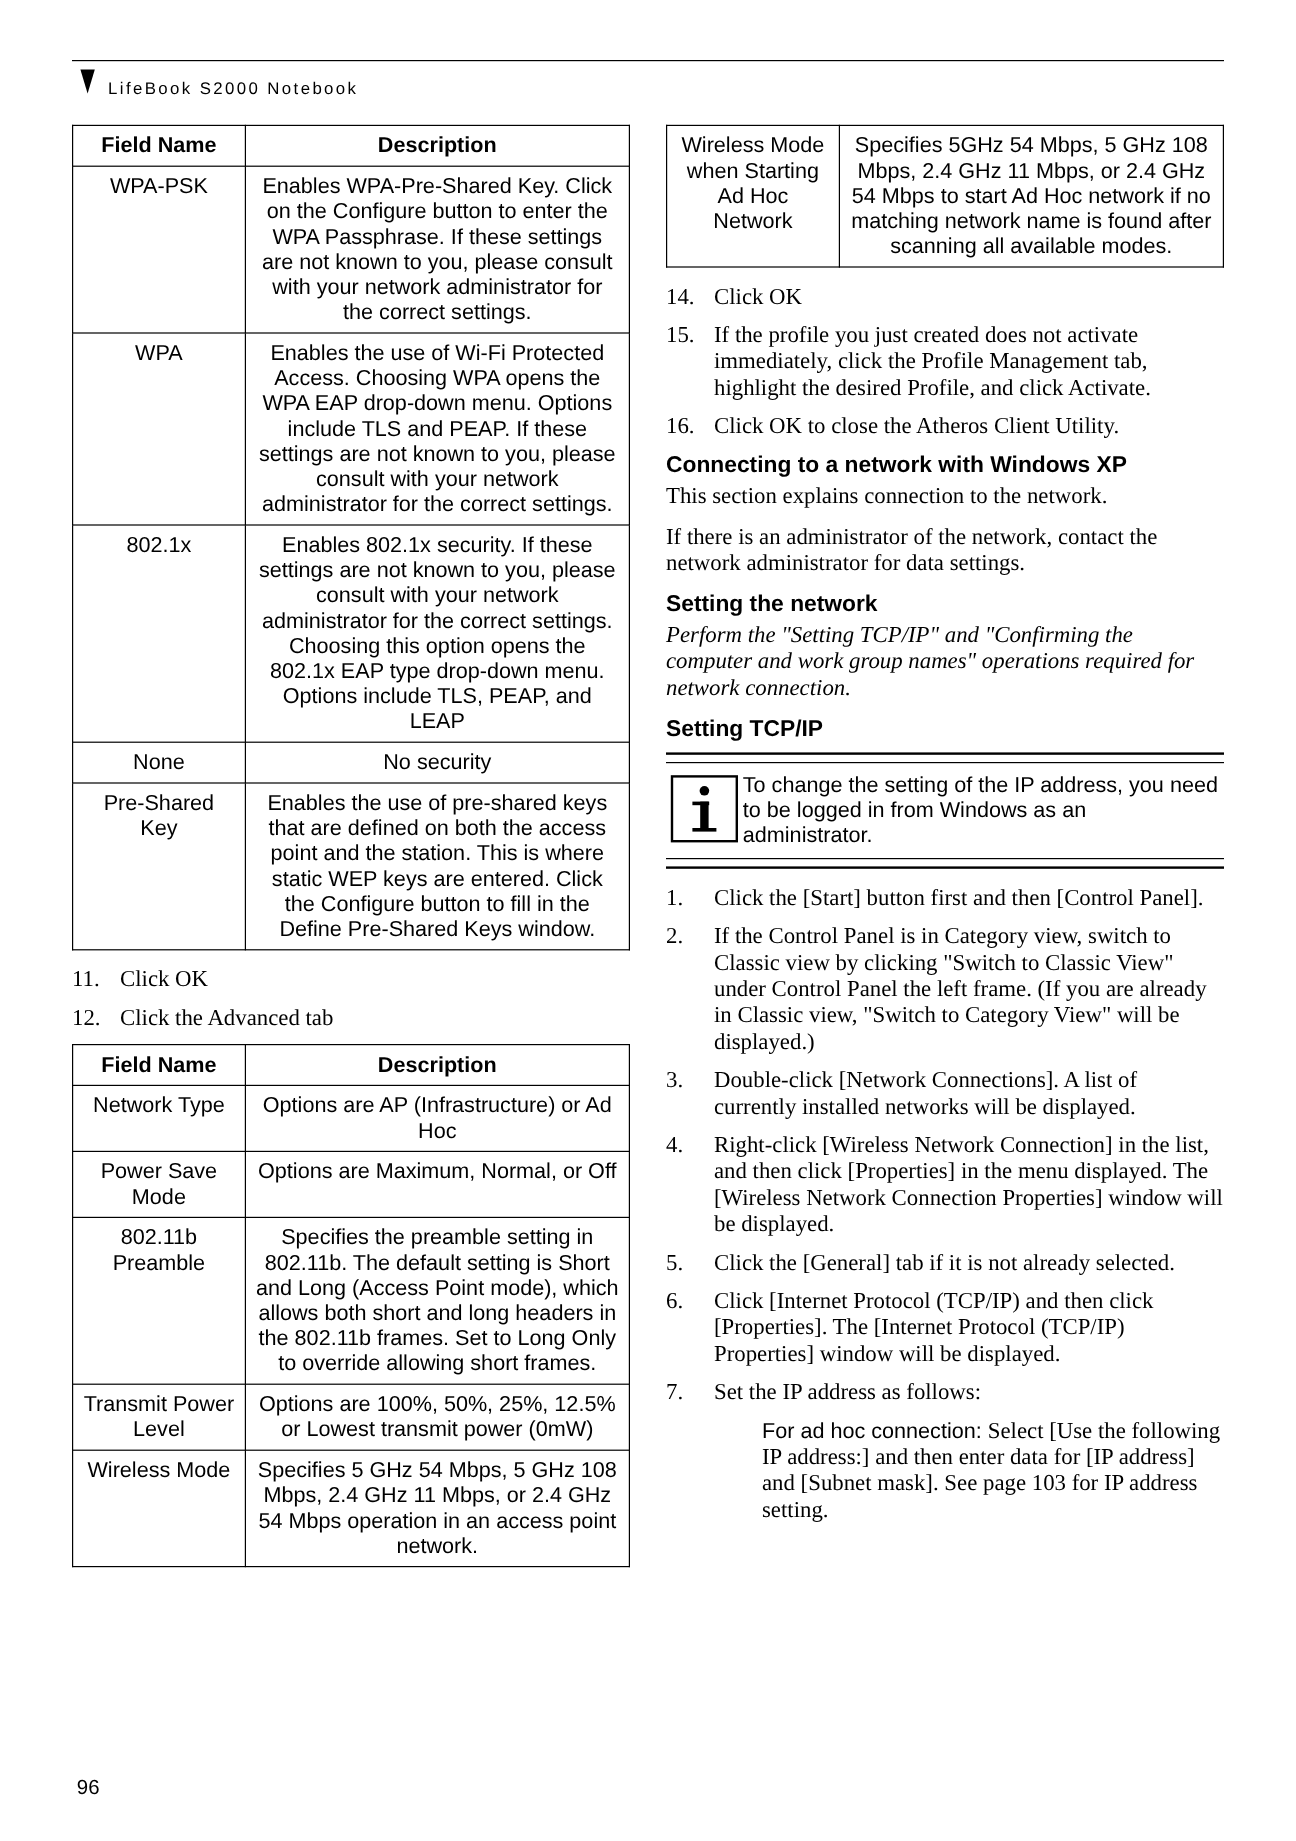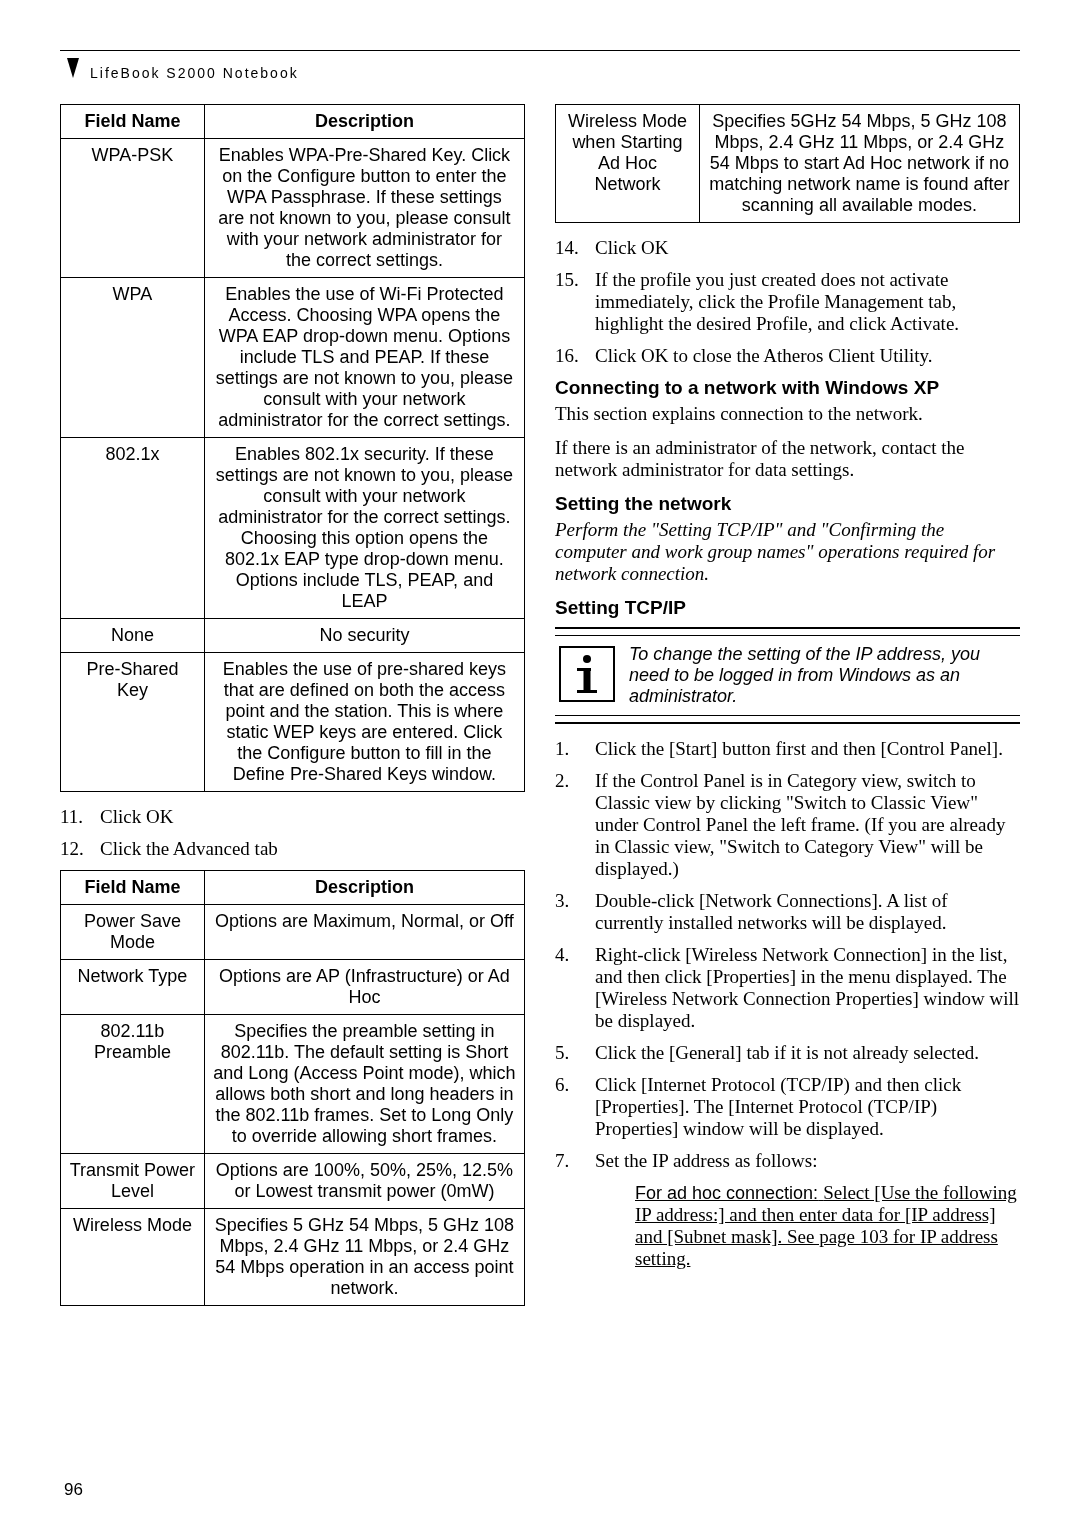--- a/index.html
+++ b/index.html
@@ -83,21 +83,20 @@
   .ol li .num {
     width: 40px;
     flex: 0 0 40px;
   }
   .ol li .txt {
     flex: 1;
   }
   .sub-indent {
     margin-left: 80px;
     margin-bottom: 10px;
-    text-decoration: underline;
   }
   h4 {
     font-family: Arial, Helvetica, sans-serif;
     font-size: 19px;
     font-weight: bold;
     margin: 10px 0 4px 0;
   }
   p { margin: 0 0 12px 0; }
   em.ital { font-style: italic; }
   
@@ -106,24 +105,23 @@
     border-bottom: 2.5px solid #000;
     padding: 6px 0;
     margin: 8px 0 14px 0;
   }
   .note-inner {
     border-top: 1px solid #000;
     border-bottom: 1px solid #000;
     padding: 8px 4px;
     display: flex;
     align-items: flex-start;
-    gap: 14px;
+    gap: 4px;
     font-family: Arial, Helvetica, sans-serif;
     font-size: 18px;
-    font-style: italic;
   }
   .info-icon-box {
     width: 52px;
     height: 52px;
     border: 2px solid #000;
     display: flex;
     align-items: center;
     justify-content: center;
     font-family: "Times New Roman", serif;
     font-weight: bold;
@@ -212,26 +210,26 @@
 
     <table>
       <thead>
         <tr>
           <th class="f">Field Name</th>
           <th>Description</th>
         </tr>
       </thead>
       <tbody>
         <tr>
+          <td class="f">Network Type</td>
+          <td>Options are AP (Infrastructure) or Ad Hoc</td>
+        </tr>
+        <tr>
           <td class="f">Power Save Mode</td>
           <td>Options are Maximum, Normal, or Off</td>
-        </tr>
-        <tr>
-          <td class="f">Network Type</td>
-          <td>Options are AP (Infrastructure) or Ad Hoc</td>
         </tr>
         <tr>
           <td class="f">802.11b Preamble</td>
           <td>Specifies the preamble setting in 802.11b. The default setting is Short and Long (Access Point mode), which allows both short and long headers in the 802.11b frames. Set to Long Only to override allowing short frames.</td>
         </tr>
         <tr>
           <td class="f">Transmit Power Level</td>
           <td>Options are 100%, 50%, 25%, 12.5% or Lowest transmit power (0mW)</td>
         </tr>
         <tr>

